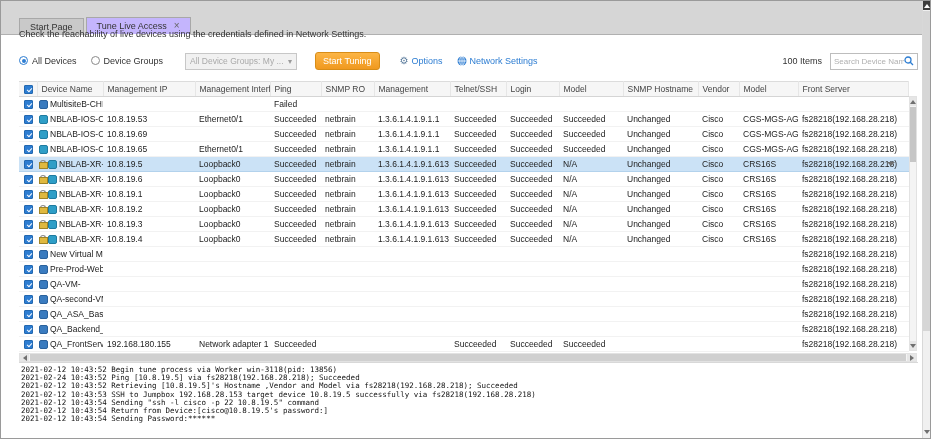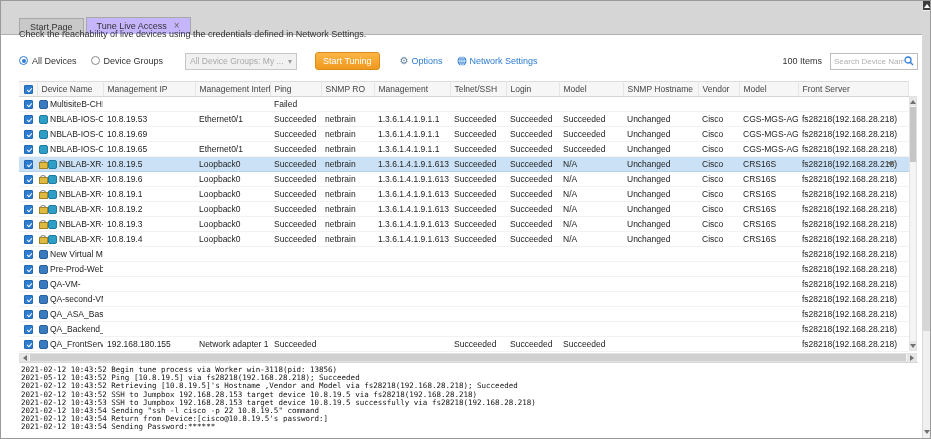--- a/index.html
+++ b/index.html
@@ -596,23 +596,22 @@
         </div>
       <div class="hthumb"></div>
       <div class="btn r">
           <i class="tri-right"></i>
         </div>
     </div>
   </div>
 
   <div class="log" id="log">
       <div>2021-02-12 10:43:52 Begin tune process via Worker win-3118(pid: 13856)</div>
-      <div>2021-05-12 10:43:52 Ping [10.8.19.5] via fs28218(192.168.28.218); Succeeded</div>
+      <div>2021-02-24 10:43:52 Ping [10.8.19.5] via fs28218(192.168.28.218); Succeeded</div>
       <div>2021-02-12 10:43:52 Retrieving [10.8.19.5]'s Hostname ,Vendor and Model via fs28218(192.168.28.218); Succeeded</div>
-      <div>2021-02-12 10:43:52 SSH to Jumpbox 192.168.28.153 target device 10.8.19.5 via fs28218(192.168.28.218)</div>
       <div>2021-02-12 10:43:53 SSH to Jumpbox 192.168.28.153 target device 10.8.19.5 successfully via fs28218(192.168.28.218)</div>
       <div>2021-02-12 10:43:54 Sending "ssh -l cisco -p 22 10.8.19.5" command</div>
       <div>2021-02-12 10:43:54 Return from Device:[cisco@10.8.19.5's password:]</div>
       <div>2021-02-12 10:43:54 Sending Password:******</div>
     </div>
 
   <div class="page-scroll">
     <div class="ps-top">
         <i class="tri-up"></i>
       </div>

